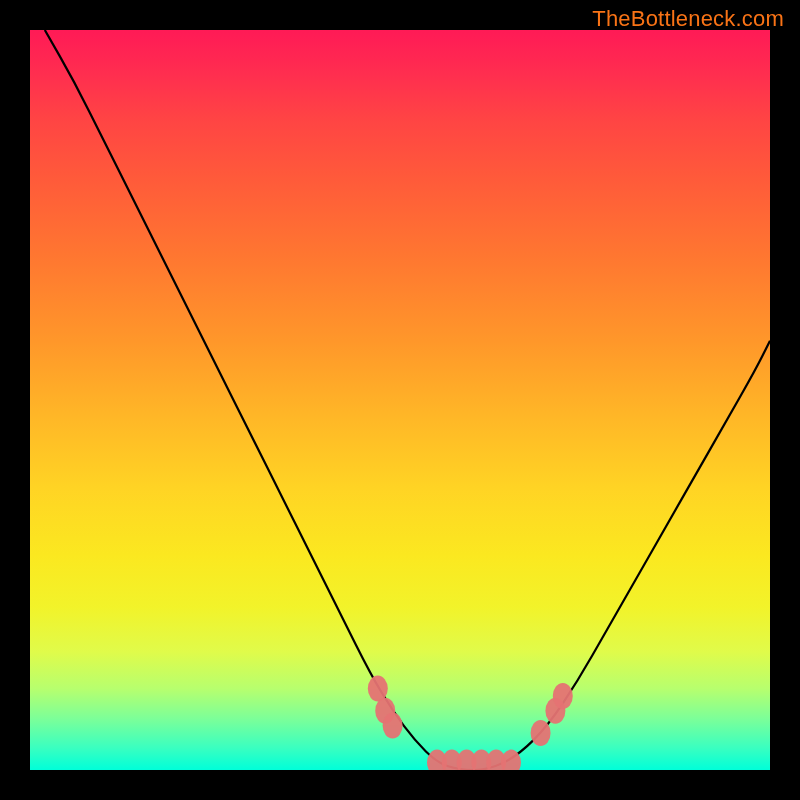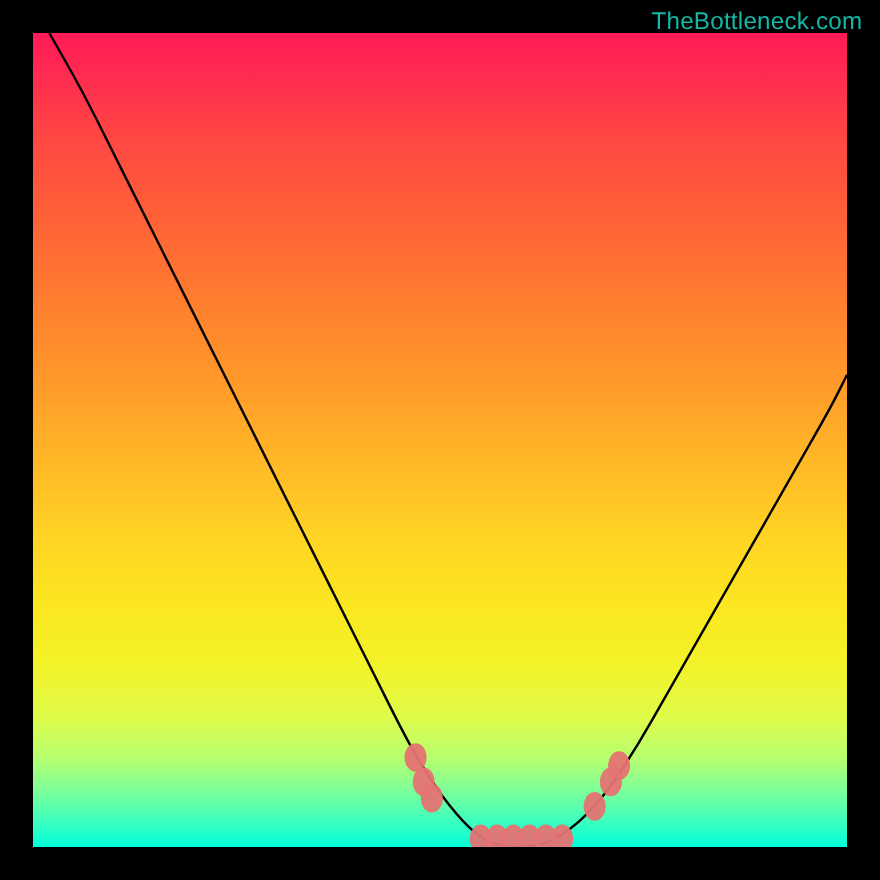--- a/index.html
+++ b/index.html
@@ -56,21 +56,21 @@
     position: absolute;
     left: 0;
     top: 0;
     width: 100%;
     height: 100%;
   }
   .attribution {
     position: absolute;
     top: 6px;
     right: 16px;
-    color: #14b8a6;
+    color: #f97316;
     font-size: 22px;
     font-weight: 400;
     letter-spacing: 0.2px;
   }
 </style>
 </head>
 <body>
 
 <div class="frame">
   <div class="attribution">TheBottleneck.com</div>

